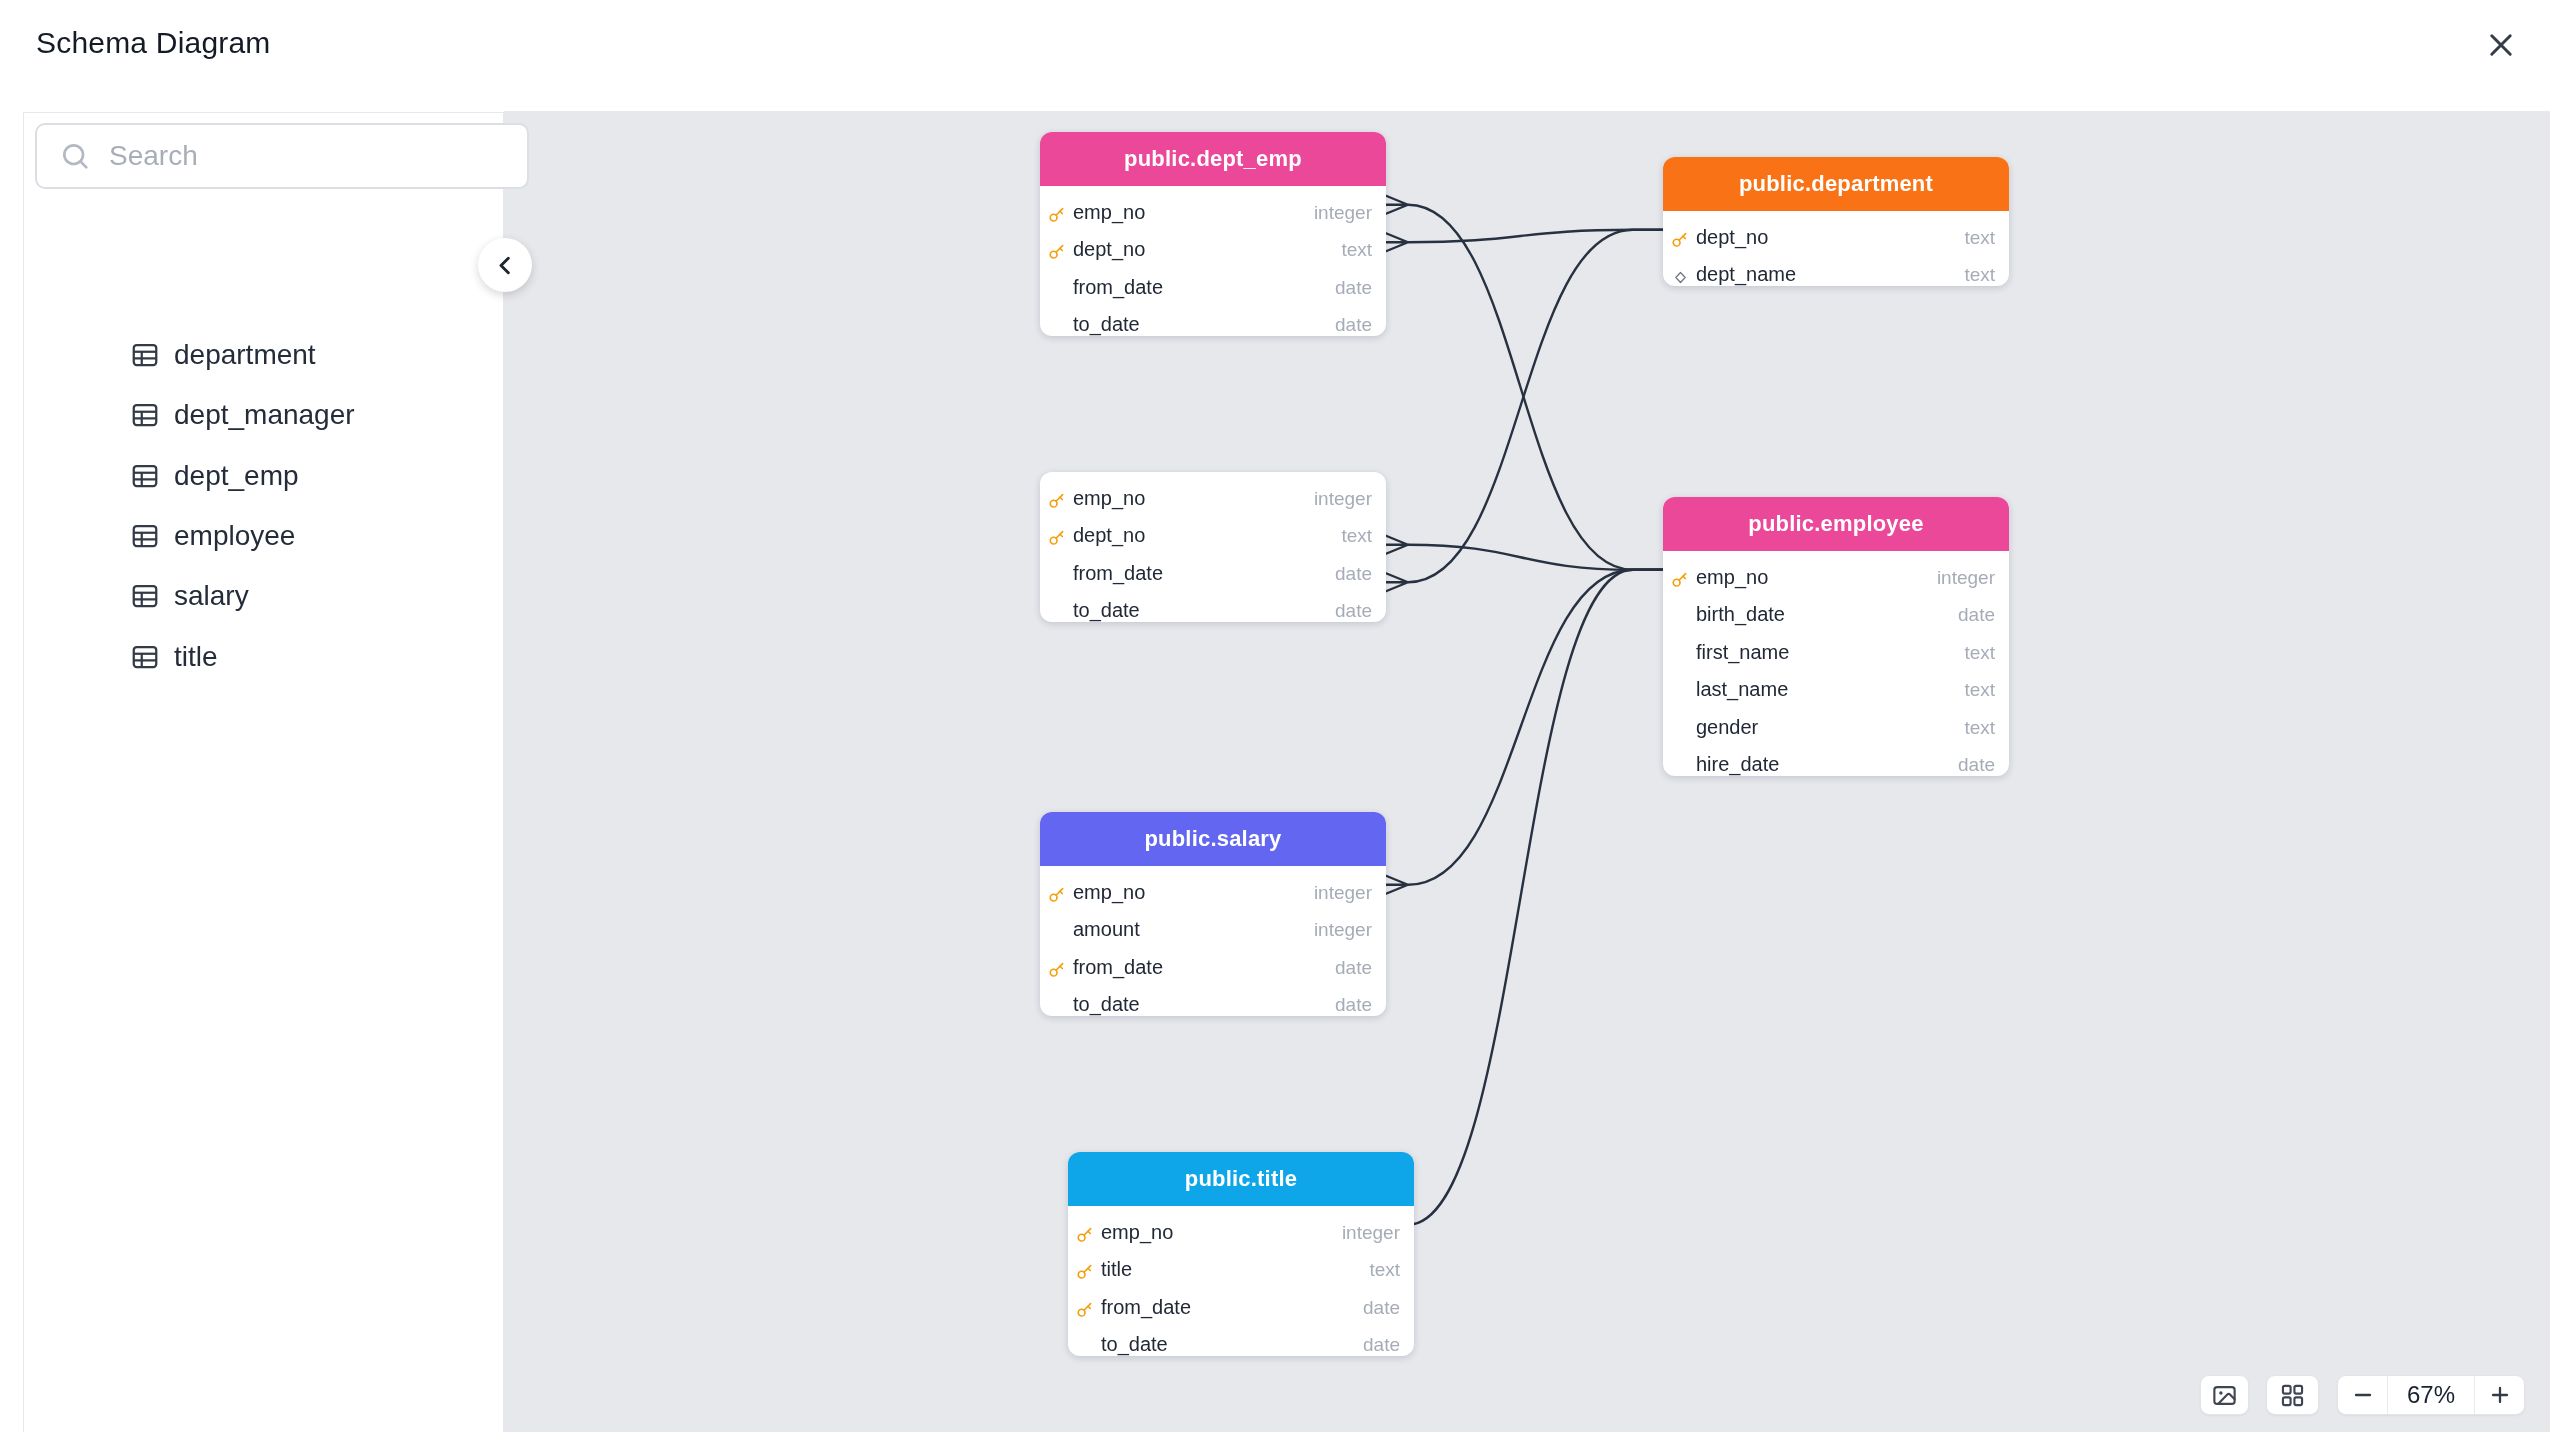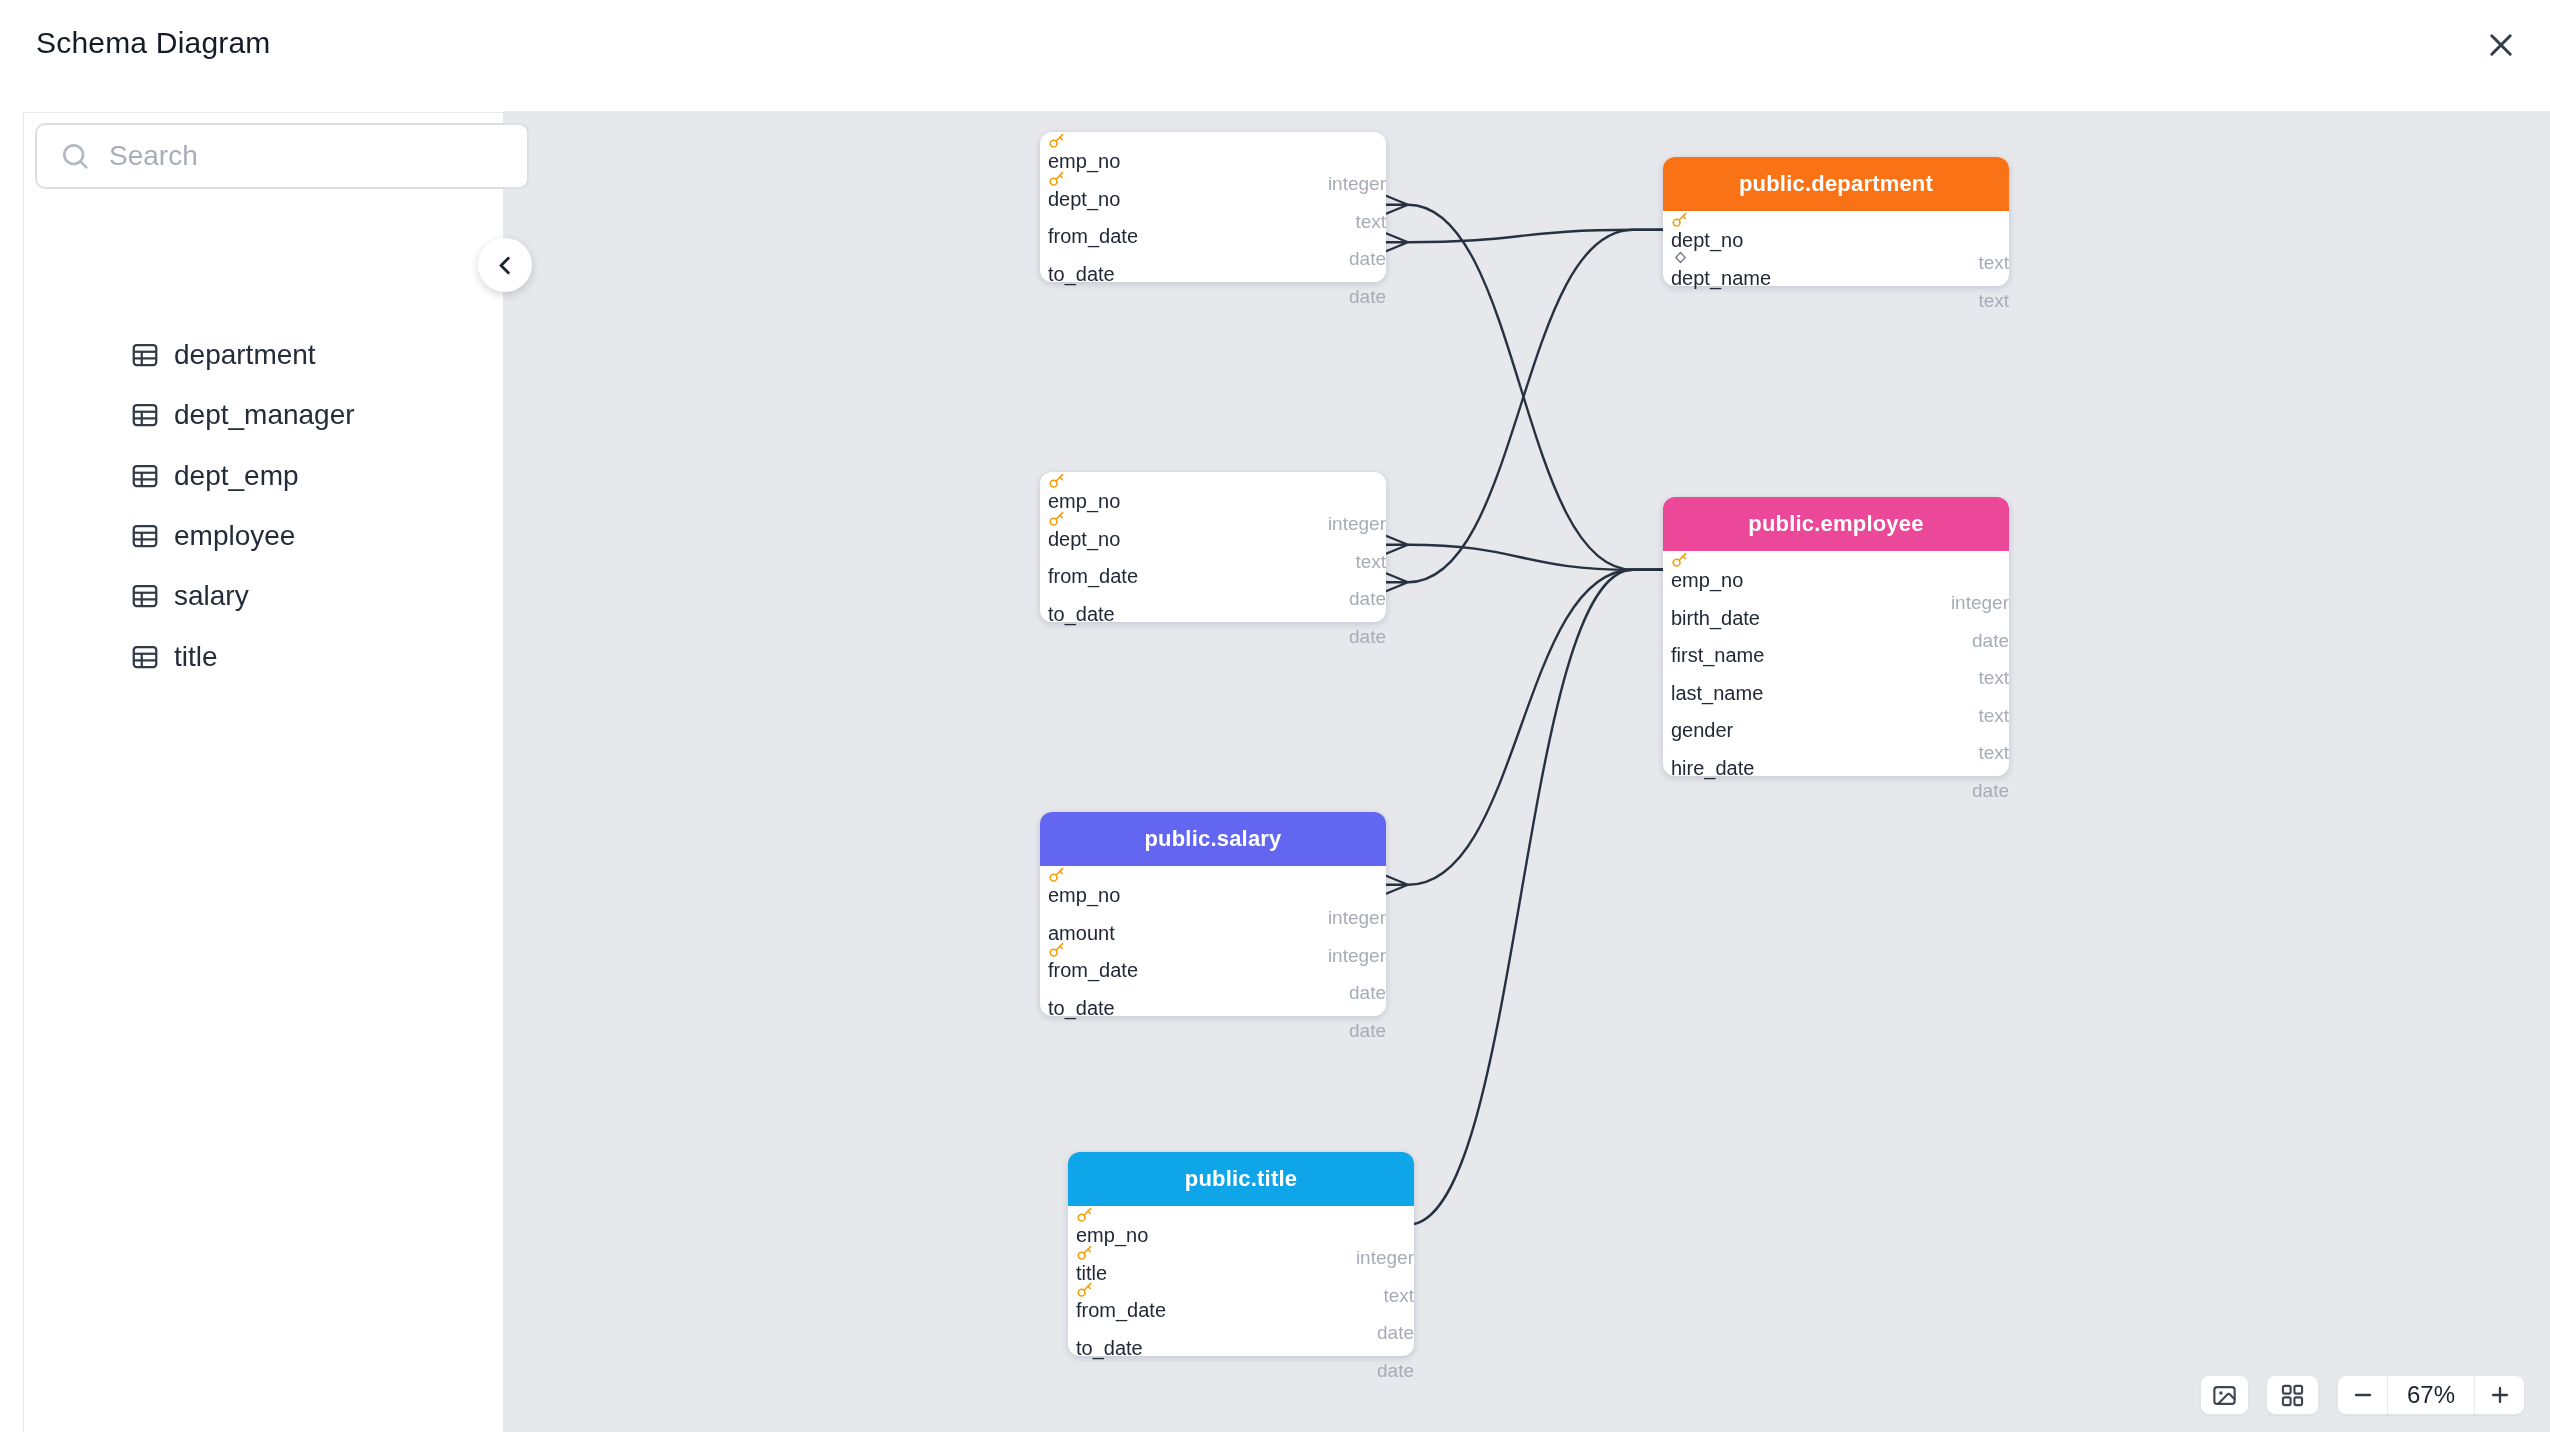--- a/index.html
+++ b/index.html
@@ -12,21 +12,21 @@
   .app-header{position:absolute;left:0;top:0;right:0;height:111px;background:#fff;z-index:6;}
   .page-title{position:absolute;left:24px;top:26px;font-size:30px;font-weight:500;color:#141B26;letter-spacing:.2px;margin-left:12px;}
   .close-btn{position:absolute;right:31px;top:27px;width:36px;height:36px;display:flex;align-items:center;justify-content:center;cursor:pointer;background:none;border:none;padding:0;}
   
   .canvas{position:absolute;left:504px;top:111px;width:2046px;height:1321px;background:#E6E8EC;overflow:hidden;z-index:1;}
   #edges-svg{position:absolute;left:0;top:0;z-index:1;pointer-events:none;}
   
   .table-node{position:absolute;width:346px;background:#fff;border-radius:12px;box-shadow:0 2px 7px rgba(15,23,42,.16);z-index:2;}
   .node-header{height:54px;border-radius:12px 12px 0 0;color:#fff;font-size:22px;font-weight:700;display:flex;align-items:center;justify-content:center;letter-spacing:.2px;}
   .node-rows{padding:0;}
-  .field-row{height:37.5px;display:flex;align-items:flex-start;padding:0 0 0 8px;box-sizing:border-box;flex-direction:column;}
+  .field-row{height:37.5px;display:flex;align-items:flex-end;padding:0 14px 0 8px;box-sizing:border-box;}
   .ficon{width:18px;height:18px;margin-right:7px;flex:none;display:flex;align-items:center;justify-content:center;}
   .fname{font-size:20px;color:#212936;}
   .ftype{margin-left:auto;font-size:19px;color:#A6ACB7;}
   
   .sidebar{position:absolute;left:23px;top:112px;width:481px;height:1330px;background:#fff;border:1px solid #E6E8EB;border-bottom:none;box-sizing:border-box;z-index:3;}
   .search-box{position:absolute;left:11px;top:10px;width:494px;height:66px;box-sizing:border-box;border:2px solid #DBDEE3;border-radius:10px;background:#fff;display:flex;align-items:center;}
   .search-box .mag{margin-left:22px;flex:none;display:flex;}
   .search-input{border:none;outline:none;flex:1;margin-left:16px;margin-right:10px;font-size:28px;color:#1F2937;font-family:"Liberation Sans",sans-serif;background:transparent;}
   .search-input::placeholder{color:#A8AEB8;}
   .tree-root{position:absolute;left:0;top:150px;height:46px;width:100%;display:flex;align-items:center;padding-left:31px;box-sizing:border-box;cursor:pointer;}
@@ -68,20 +68,23 @@
   <svg id="edges-svg" width="2046" height="1321">
       <path d="M882,84.75 L904,93.75 M882,102.75 L904,93.75 M882,93.75 L904,93.75 C1016.5,93.75 1016.5,458.75 1129,458.75 L1159,458.75" fill="none" stroke="#273140" stroke-width="2.4" stroke-linecap="round" stroke-linejoin="round"></path>
       <path d="M882,122.25 L904,131.25 M882,140.25 L904,131.25 M882,131.25 L904,131.25 C1016.5,131.25 1016.5,118.75 1129,118.75 L1159,118.75" fill="none" stroke="#273140" stroke-width="2.4" stroke-linecap="round" stroke-linejoin="round"></path>
       <path d="M882,424.75 L904,433.75 M882,442.75 L904,433.75 M882,433.75 L904,433.75 C1016.5,433.75 1016.5,458.75 1129,458.75 L1159,458.75" fill="none" stroke="#273140" stroke-width="2.4" stroke-linecap="round" stroke-linejoin="round"></path>
       <path d="M882,462.25 L904,471.25 M882,480.25 L904,471.25 M882,471.25 L904,471.25 C1016.5,471.25 1016.5,118.75 1129,118.75 L1159,118.75" fill="none" stroke="#273140" stroke-width="2.4" stroke-linecap="round" stroke-linejoin="round"></path>
       <path d="M882,764.75 L904,773.75 M882,782.75 L904,773.75 M882,773.75 L904,773.75 C1016.5,773.75 1016.5,458.75 1129,458.75 L1159,458.75" fill="none" stroke="#273140" stroke-width="2.4" stroke-linecap="round" stroke-linejoin="round"></path>
       <path d="M882,1104.75 L904,1113.75 M882,1122.75 L904,1113.75 M882,1113.75 L904,1113.75 C1016.5,1113.75 1016.5,458.75 1129,458.75 L1159,458.75" fill="none" stroke="#273140" stroke-width="2.4" stroke-linecap="round" stroke-linejoin="round"></path>
     </svg>
 
   <div class="table-node" style="left: 536px; top: 21px;">
+    <div class="node-header" style="background: rgb(236, 72, 153);">
+        <span>public.dept_emp</span>
+      </div>
     <div class="node-rows">
       <div class="field-row">
           <span class="ficon">
             <svg id="def-key" width="18" height="18" viewBox="0 0 24 24" fill="none" stroke="#F59E0B" stroke-width="2.2" stroke-linecap="round" stroke-linejoin="round">
               <circle cx="7.5" cy="15.5" r="4.5"></circle>
               <path d="m11 12 8.5-8.5"></path>
               <path d="m16 7 3 3"></path>
             </svg>
           </span>
           <span class="fname">emp_no</span>

